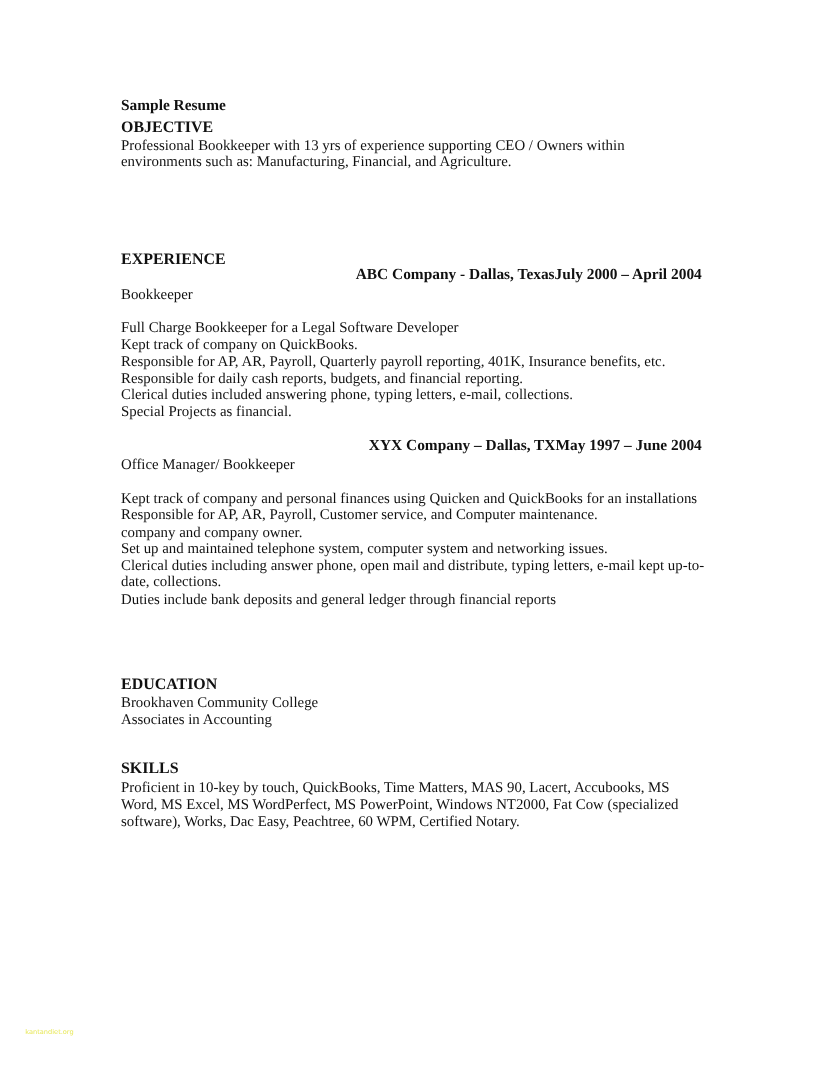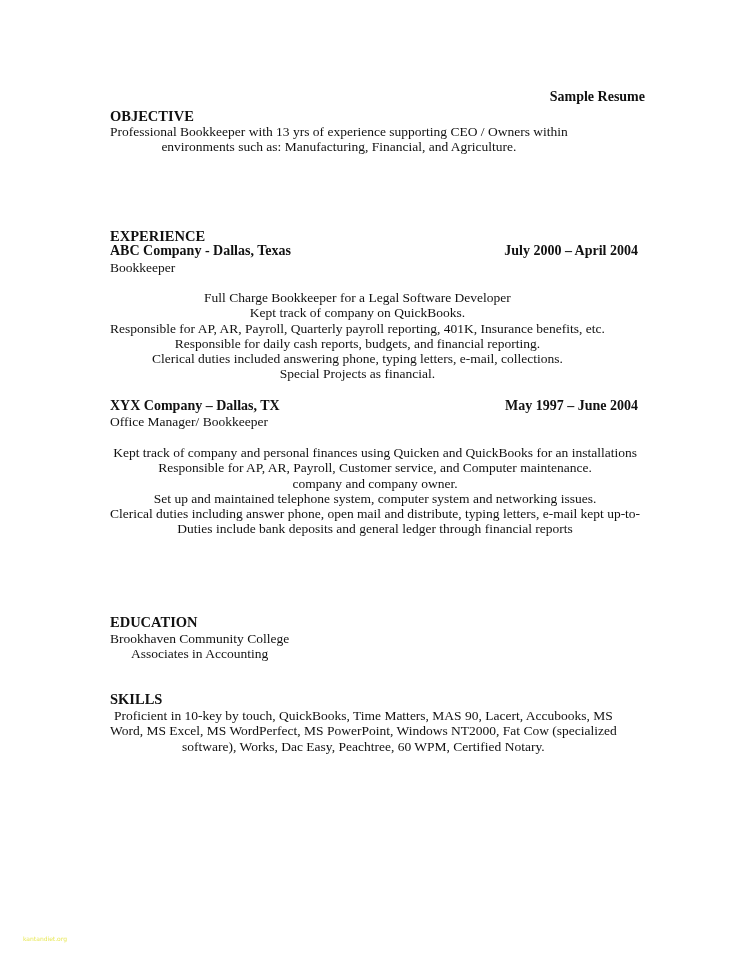--- a/index.html
+++ b/index.html
@@ -3,28 +3,28 @@
 <meta charset="utf-8">
 <style>
   html, body { margin: 0; padding: 0; background: #ffffff; }
   body {
     width: 750px; height: 970px; position: relative; overflow: hidden;
     font-family: "Liberation Serif", "DejaVu Serif", serif;
     color: #111111;
   }
   .page { position: absolute; left: 110px; top: 0; width: 530px; }
   .title {
-    position: absolute; left: 0; width: 535px; top: 89px; text-align: right;
+    position: absolute; left: 0; width: 535px; top: 89px; text-align: left;
     font-weight: bold; font-size: 14px; line-height: 16px;
   }
   .heading { position: absolute; left: 0; font-weight: bold; font-size: 14.5px; line-height: 16px; }
   .line { position: absolute; left: 0; font-size: 13.5px; line-height: 15.3px; white-space: nowrap; }
-  .job-head { position: absolute; left: 0; width: 528px; display: flex; justify-content: space-between; font-weight: bold; font-size: 14px; line-height: 16px; }
+  .job-head { position: absolute; left: 0; width: 528px; display: flex; justify-content: flex-end; font-weight: bold; font-size: 14px; line-height: 16px; }
   .block { position: absolute; left: 0; }
-  .block .line { position: static; display: block; text-align: center; }
+  .block .line { position: static; display: block; }
   .watermark {
     position: absolute; left: 23px; top: 935px; font-family: "DejaVu Sans", sans-serif;
     font-size: 6px; color: #e8e85a;
   }
 </style>
 </head>
 <body>
 
 <div class="page">
   <div class="title">Sample Resume</div>
@@ -55,20 +55,21 @@
     <span>XYX Company – Dallas, TX</span>
     <span>May 1997 – June 2004</span>
   </div>
   <div class="line" style="top:414px">Office Manager/ Bookkeeper</div>
   <div class="block" style="top:445px">
     <span class="line">Kept track of company and personal finances using Quicken and QuickBooks for an installations</span>
     <span class="line">Responsible for AP, AR, Payroll, Customer service, and Computer maintenance.</span>
     <span class="line">company and company owner.</span>
     <span class="line">Set up and maintained telephone system, computer system and networking issues.</span>
     <span class="line">Clerical duties including answer phone, open mail and distribute, typing letters, e-mail kept up-to-</span>
+    <span class="line">date, collections.</span>
     <span class="line">Duties include bank deposits and general ledger through financial reports</span>
   </div>
 
   <div class="heading" style="top:614px">EDUCATION</div>
   <div class="block" style="top:631px">
     <span class="line">Brookhaven Community College</span>
     <span class="line">Associates in Accounting</span>
   </div>
 
   <div class="heading" style="top:691px">SKILLS</div>

